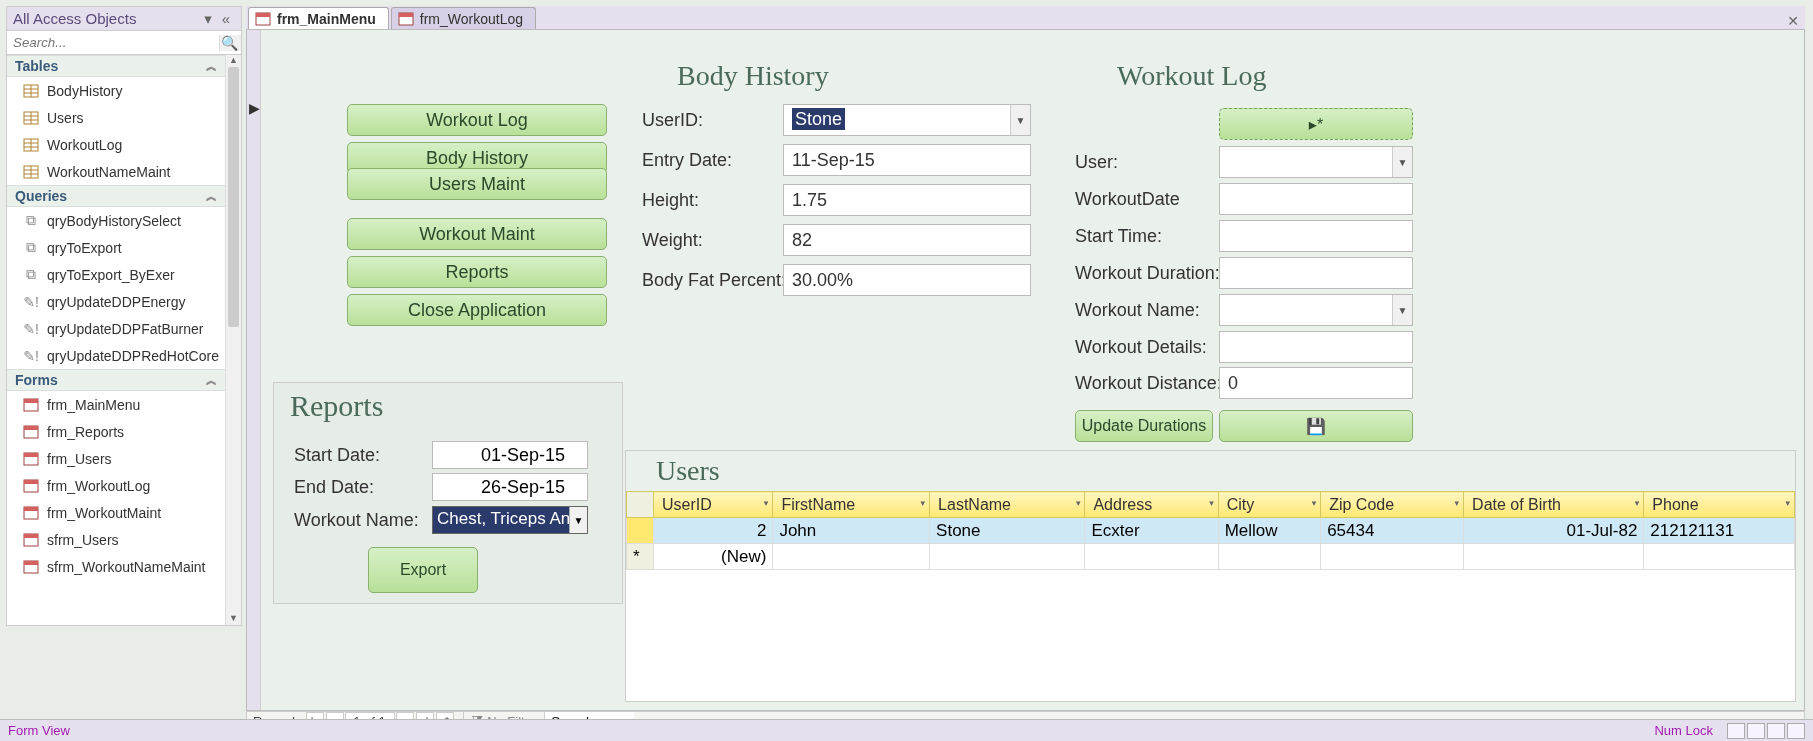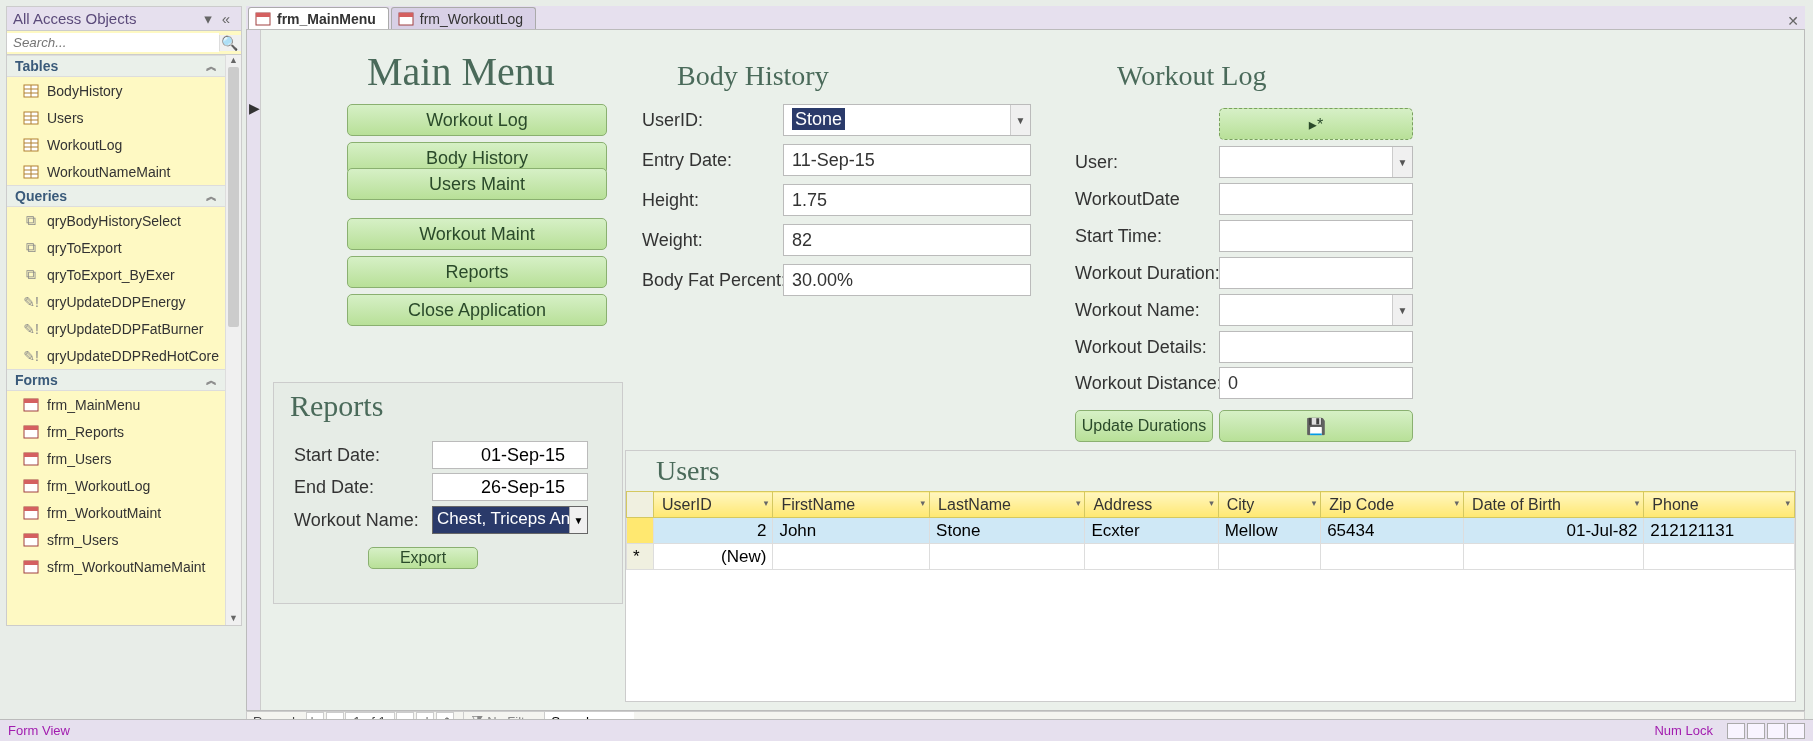--- a/index.html
+++ b/index.html
@@ -1,19 +1,19 @@
 <!DOCTYPE html>
 <html><head>
 <meta charset="utf-8">
 <style>
 * { box-sizing: border-box; margin: 0; padding: 0; }
 body { font-family: "Segoe UI", Tahoma, sans-serif; font-size: 14px; background: #e8ede8; width: 1813px; height: 741px; overflow: hidden; position: relative; }
 
 
-.nav-pane { position: absolute; left: 6px; top: 6px; width: 236px; height: 620px; background: #fef9c3; border: 1px solid #ccc; }
+.nav-pane { position: absolute; left: 6px; top: 6px; width: 236px; height: 620px; background: #ffffff; border: 1px solid #ccc; }
 .nav-header { height: 24px; background: #e6e0ee; display: flex; align-items: center; padding: 0 6px; color: #5b4a7a; font-size: 15px; border-bottom: 1px solid #ccc; }
 .nav-header .spacer { flex: 1; }
 .nav-header .dd, .nav-header .cc { width: 18px; text-align: center; color: #666; cursor: pointer; }
 .nav-search { height: 24px; display: flex; border-bottom: 1px solid #ccc; align-items: center; }
 .nav-search input { flex: 1; border: none; padding: 2px 6px; font-style: italic; color: #888; outline: none; }
 .nav-search .sbtn { width: 22px; background: #f0f0f0; display: flex; align-items: center; justify-content: center; color: #666; border-left: 1px solid #ddd; }
 .nav-scroll { position: absolute; right: 0; top: 48px; bottom: 0; width: 16px; background: #f0f0f0; border-left: 1px solid #ddd; }
 .nav-scroll .thumb { position: absolute; left: 2px; right: 2px; top: 12px; height: 260px; background: #ccc; border-radius: 2px; }
 .nav-scroll .arrow { position: absolute; left: 0; right: 0; height: 12px; text-align: center; font-size: 9px; color: #666; }
 .nav-body { position: absolute; left: 0; right: 16px; top: 48px; bottom: 0; overflow: hidden; }
@@ -273,21 +273,20 @@
       </div>
     </div>
   <span class="closebtn">✕</span>
 </div>
 
 <div class="content">
   <div class="collapse-bar">
     <span class="arr">▶</span>
   </div>
 
-  <div class="sec-title main-menu-title">Main Menu</div>
   <div id="menu-buttons">
       <div class="menu-btn" style="top: 74px;">Workout Log</div>
       <div class="menu-btn" style="top: 112px;">Body History</div>
       <div class="menu-btn" style="top: 138px;">Users Maint</div>
       <div class="menu-btn" style="top: 188px;">Workout Maint</div>
       <div class="menu-btn" style="top: 226px;">Reports</div>
       <div class="menu-btn" style="top: 264px;">Close Application</div>
     </div>
 
   <div class="sec-title body-history-title">Body History</div>
@@ -338,21 +337,21 @@
     <div class="reports-title">Reports</div>
     <div class="rp-lbl" style="left:20px;top:62px">Start Date:</div>
     <input class="rp-input" style="left: 158px; top: 58px; width: 156px;" value="01-Sep-15">
     <div class="rp-lbl" style="left:20px;top:94px">End Date:</div>
     <input class="rp-input" style="left: 158px; top: 90px; width: 156px;" value="26-Sep-15">
     <div class="rp-lbl" style="left:20px;top:127px">Workout Name:</div>
     <div class="rp-combo" style="left:158px;top:123px;width:156px">
       <div class="val">Chest, Triceps An</div>
       <div class="dd">▼</div>
     </div>
-    <div class="small-btn" style="left:94px;top:164px;width:110px;height:22px">Export</div>
+    <div class="small-btn" style="left:94px;top:164px;width:110px;height:46px">Export</div>
   </div>
 
   <div class="users-panel">
     <div class="users-title">Users</div>
     <table class="grid">
       <thead>
           <tr id="users-head">
             <th style="width: 18px; background: rgb(240, 240, 224);"></th>
             <th><span>UserID</span><span class="dd">▾</span></th>
             <th><span>FirstName</span><span class="dd">▾</span></th>

